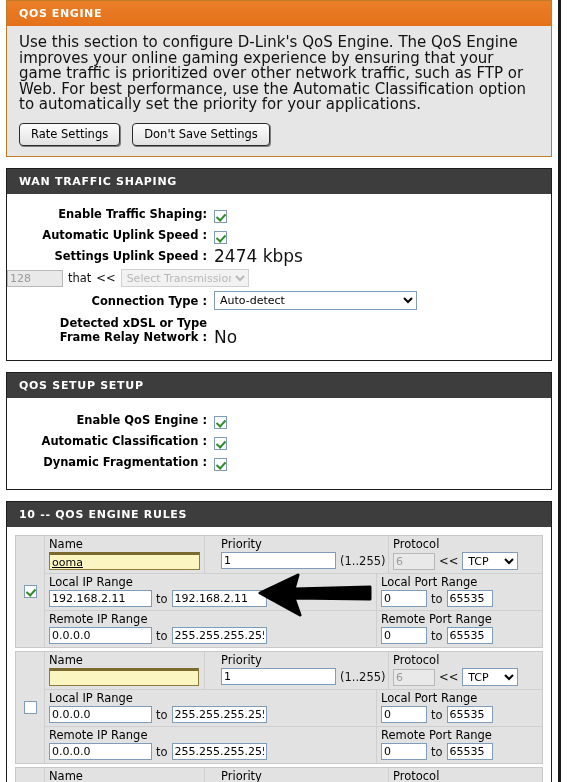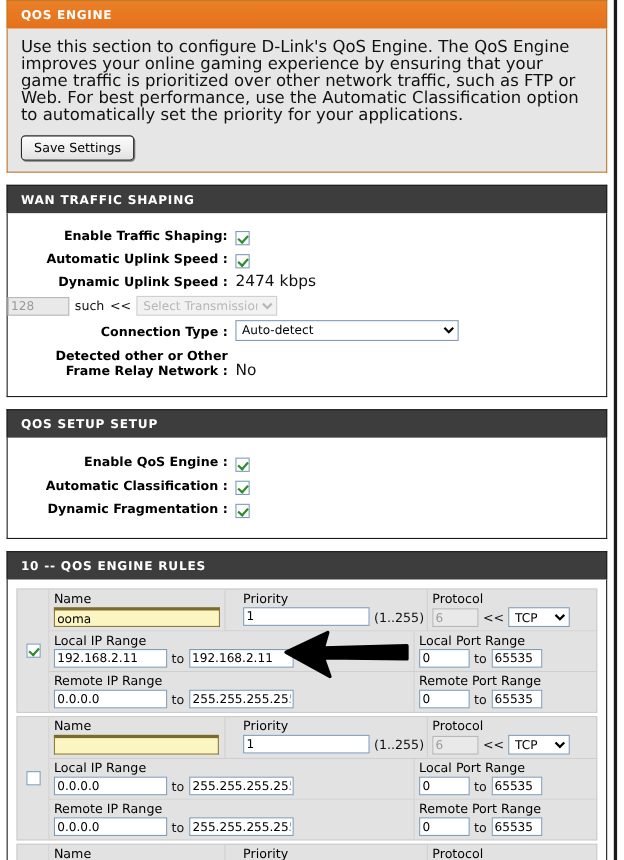--- a/index.html
+++ b/index.html
@@ -105,21 +105,21 @@
     color: #000;
   }
   .fval {
     flex: 1;
     line-height: 17px;
     font-size: 11.5px;
     display: flex;
     align-items: center;
     gap: 5px;
   }
-  .fval-txt { font-size: 14px; color: #111; }
+  .fval-txt { font-size: 17px; color: #111; }
 
   
   .cbx {
     width: 13px; height: 13px;
     border: 1px solid #7f9db9;
     background: #ffffff;
     display: inline-block;
     position: relative;
     box-sizing: border-box;
     vertical-align: middle;
@@ -235,21 +235,22 @@
 </head>
 <body>
 
 <div class="page">
 
   <div class="panel">
     <div class="hdr-orange">QOS ENGINE</div>
     <div class="body-orange">
       <p class="intro">Use this section to configure D-Link's QoS Engine. The QoS Engine improves your online gaming experience by ensuring that your game traffic is prioritized over other network traffic, such as FTP or Web. For best performance, use the Automatic Classification option to automatically set the priority for your applications.</p>
       <div class="btnrow">
-        <button class="xpbtn">Save Settings</button>
+        <button class="xpbtn">Rate Settings</button>
+        <button class="xpbtn">Don't Save Settings</button>
       </div>
     </div>
   </div>
 
   <div style="height:11px"></div>
 
   <div class="panel">
     <div class="hdr-dark">WAN TRAFFIC SHAPING</div>
     <div class="body-white" style="padding:10px 0 14px 0;">
 
@@ -261,49 +262,49 @@
       </div>
 
       <div class="frow">
         <div class="flabel">Automatic Uplink Speed :</div>
         <div class="fval">
           <span class="cbx on"></span>
         </div>
       </div>
 
       <div class="frow">
-        <div class="flabel">Dynamic Uplink Speed :</div>
+        <div class="flabel">Settings Uplink Speed :</div>
         <div class="fval">
           <span class="fval-txt">2474 kbps</span>
         </div>
       </div>
 
       <div class="frow">
         <div class="fval">
           <input class="ti dis" style="width: 56px;" disabled="" value="128">
-          <span class="lt">such</span>
+          <span class="lt">that</span>
           <span class="lt">&lt;&lt;</span>
           <select class="sel dis" style="width:128px;" disabled="">
             <option>Select Transmission Rate</option>
           </select>
         </div>
       </div>
 
       <div class="frow">
         <div class="flabel">Connection Type :</div>
         <div class="fval">
           <select class="sel" style="width:203px;height:19px;">
             <option>Auto-detect</option>
           </select>
         </div>
       </div>
 
       <div class="frow" style="padding-top:4px;">
         <div class="flabel" style="line-height:14px;">
-          <div>Detected other or Other</div>
+          <div>Detected xDSL or Type</div>
           <div>Frame Relay Network :</div>
         </div>
         <div class="fval" style="align-items:flex-start;line-height:14px;">
           <span class="fval-txt">No</span>
         </div>
       </div>
 
     </div>
   </div>
 
@@ -344,21 +345,21 @@
     <div class="rules-wrap" id="rules-wrap">
         <div class="rule">
           <div class="rule-chk">
             <span class="cbx on"></span>
           </div>
           <div class="rule-body">
             <div class="rline">
               <div class="cell c-name">
                 <span class="clab">Name</span>
                 <div class="cin">
-                  <input class="ti yellow" style="width: 174px;" value="ooma">
+                  <input class="ti yellow" style="width: 174px; text-decoration: underline;" value="ooma">
                 </div>
               </div>
               <div class="cell c-priority">
                 <span class="clab">Priority</span>
                 <div class="cin">
                   <input class="ti" style="width: 115px;" value="1">
                   <span class="lt">(1..255)</span>
                 </div>
               </div>
               <div class="cell c-protocol">

